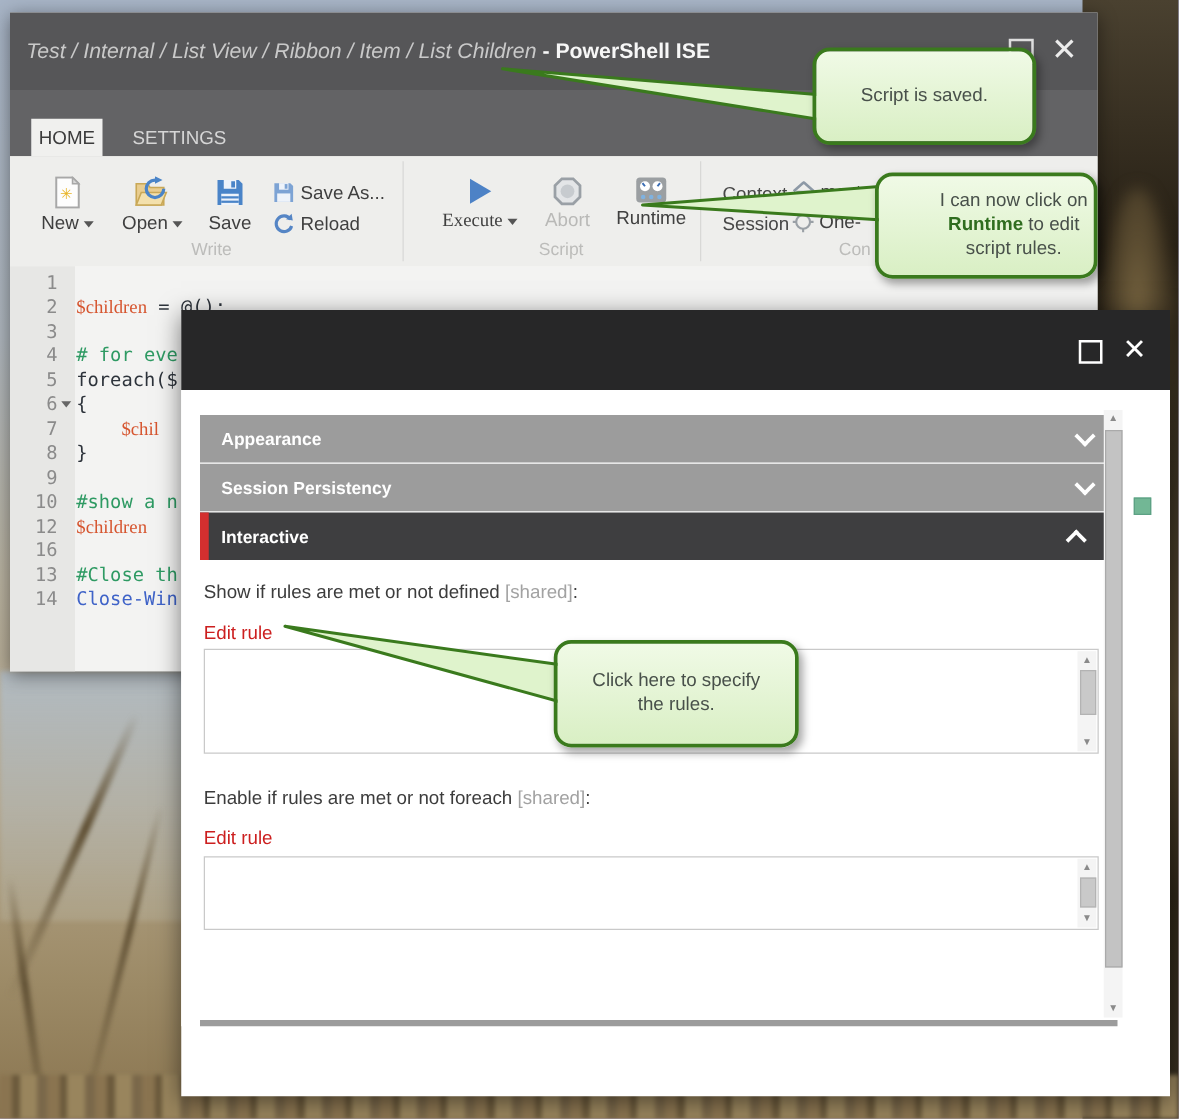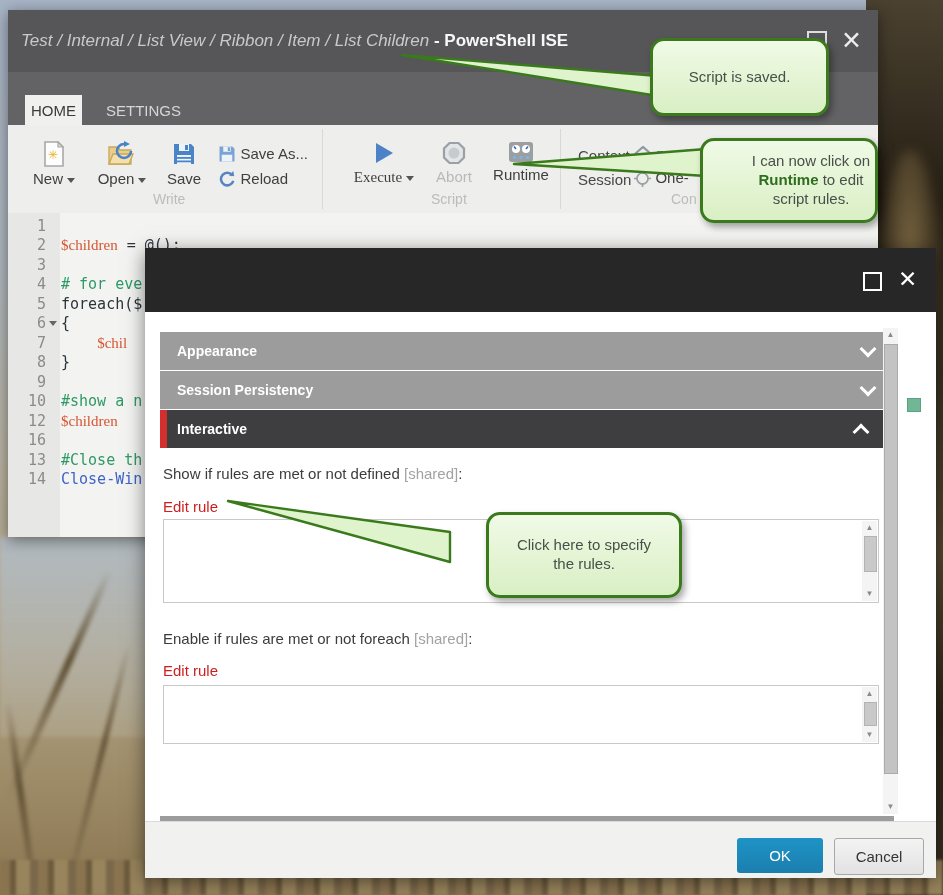--- a/index.html
+++ b/index.html
@@ -90,21 +90,21 @@
 
   
   .pointer-svg{position:absolute;left:0;top:0;width:943px;height:895px;z-index:40;pointer-events:none;}
   .balloon{position:absolute;z-index:41;background:linear-gradient(180deg,#f0fae6,#d9efc4);
        border:3px solid #3a7a1d;border-radius:14px;box-shadow:3px 4px 7px rgba(0,0,0,.35);
        color:#48504a;font-size:15px;display:flex;align-items:center;justify-content:center;
        text-align:center;line-height:1.25;}
   .balloon b{color:#2f6d1f;}
   .b1{left:650px;top:38px;width:173px;height:72px;}
   .b2{left:700px;top:138px;width:172px;height:79px;}
-  .b3{left:443px;top:512px;width:190px;height:80px;margin-left:43px;}
+  .b3{left:443px;top:512px;width:190px;height:80px;}
 </style>
 </head>
 <body>
 
 <div class="stage">
 
   <div class="wp-base"></div>
   <div class="wp-right"></div>
   <div class="wp-right-blob"></div>
   <div class="wp-haze"></div>
@@ -349,24 +349,20 @@
       </div>
 
       <div class="sb" style="left:738px;top:16px;width:15px;height:486px;">
         <div class="sb-arrow" style="top:0;">▲</div>
         <div class="main-sb-thumb" style="top:16px;height:428px;"></div>
         <div class="sb-arrow" style="bottom:0;">▼</div>
       </div>
       <div class="green-square"></div>
     </div>
 
-    <div class="dlg-footer">
-      <div class="btn btn-ok">OK</div>
-      <div class="btn btn-cancel">Cancel</div>
-    </div>
   </div>
 
   <svg class="pointer-svg">
     <polygon points="402,55 658,76 658,96" fill="#dff3cc" stroke="#3a7a1d" stroke-width="2.4" stroke-linejoin="round"></polygon>
     <polygon points="514,164 706,149 706,176" fill="#dff3cc" stroke="#3a7a1d" stroke-width="2.4" stroke-linejoin="round"></polygon>
     <polygon points="228,501 450,532 450,562" fill="#dff3cc" stroke="#3a7a1d" stroke-width="2.4" stroke-linejoin="round"></polygon>
   </svg>
 
   <div class="balloon b1">
     <span>Script is saved.</span>

